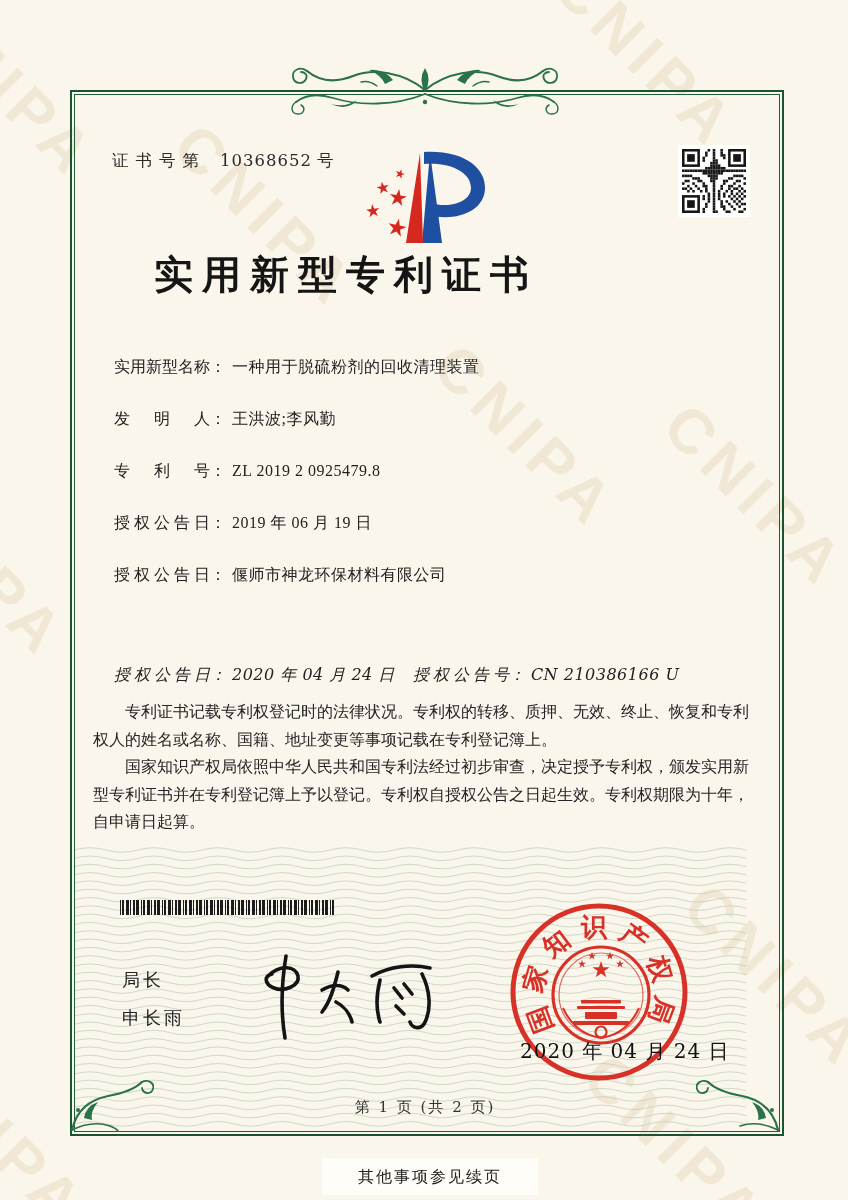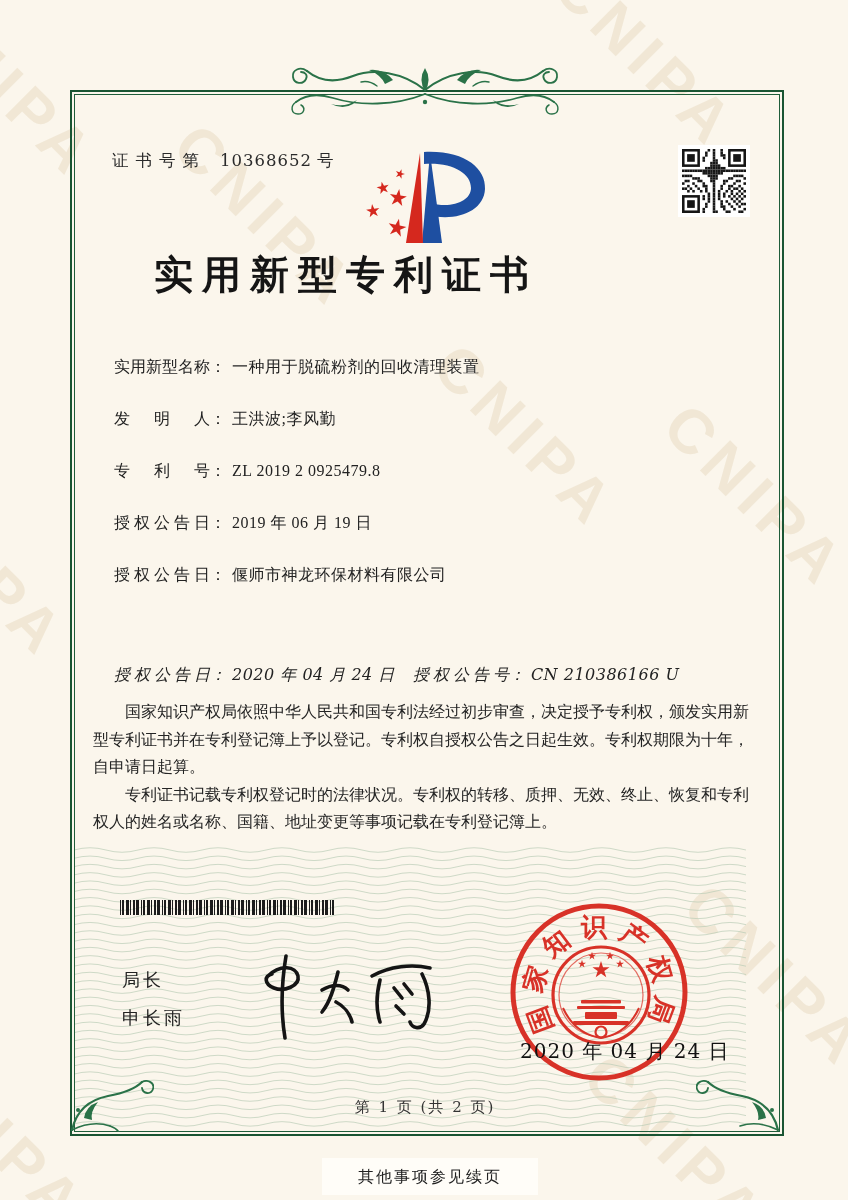--- a/index.html
+++ b/index.html
@@ -420,22 +420,22 @@
     <div class="frow">
       <span class="flabel">授权公告日</span><span class="fcolon">：</span><span class="fvalue">偃师市神龙环保材料有限公司</span>
     </div>
   </div>
 
   <div id="grant-row" class="abs">
     <span class="flabel">授权公告日</span><span class="fcolon">：</span><span class="fvalue">2020 年 04 月 24 日</span><span class="flabel second">授权公告号</span><span class="fcolon">：</span><span class="fvalue">CN 210386166 U</span>
   </div>
 
   <div id="body-text" class="abs">
+    <p>专利证书记载专利权登记时的法律状况。专利权的转移、质押、无效、终止、恢复和专利权人的姓名或名称、国籍、地址变更等事项记载在专利登记簿上。</p>
     <p>国家知识产权局依照中华人民共和国专利法经过初步审查，决定授予专利权，颁发实用新型专利证书并在专利登记簿上予以登记。专利权自授权公告之日起生效。专利权期限为十年，自申请日起算。</p>
-    <p>专利证书记载专利权登记时的法律状况。专利权的转移、质押、无效、终止、恢复和专利权人的姓名或名称、国籍、地址变更等事项记载在专利登记簿上。</p>
   </div>
 
   <svg id="barcode" class="abs" width="217" height="15">
       <rect x="0" y="0" width="1" height="15" fill="#1c1c1c"></rect>
       <rect x="2" y="0" width="2" height="15" fill="#1c1c1c"></rect>
       <rect x="6" y="0" width="3" height="15" fill="#1c1c1c"></rect>
       <rect x="10" y="0" width="1" height="15" fill="#1c1c1c"></rect>
       <rect x="13" y="0" width="2" height="15" fill="#1c1c1c"></rect>
       <rect x="16" y="0" width="3" height="15" fill="#1c1c1c"></rect>
       <rect x="21" y="0" width="1" height="15" fill="#1c1c1c"></rect>

